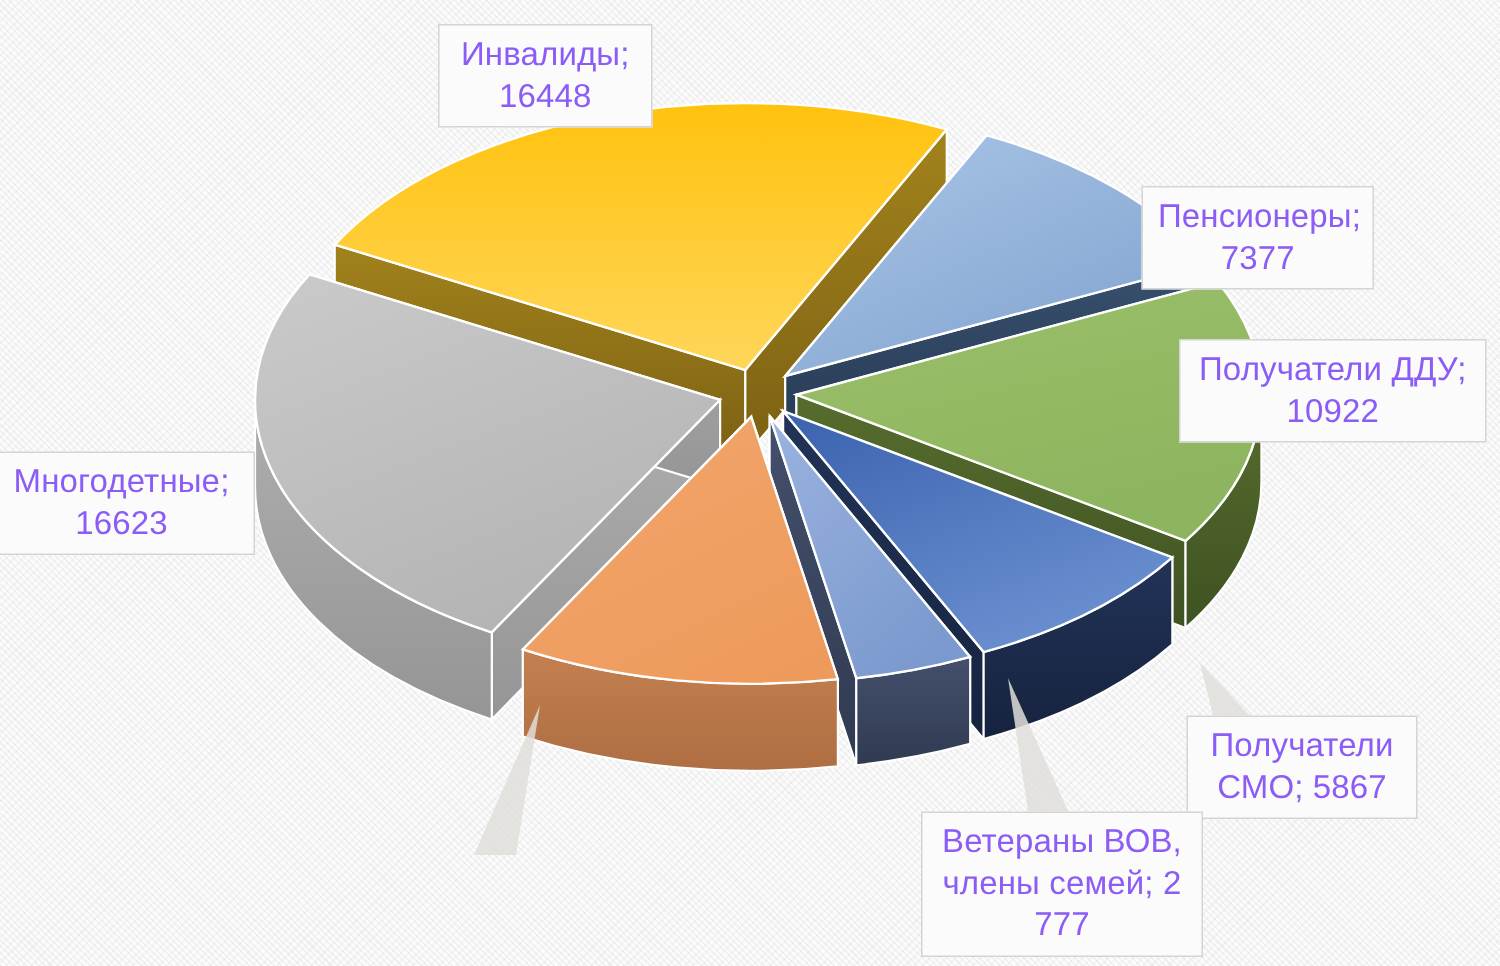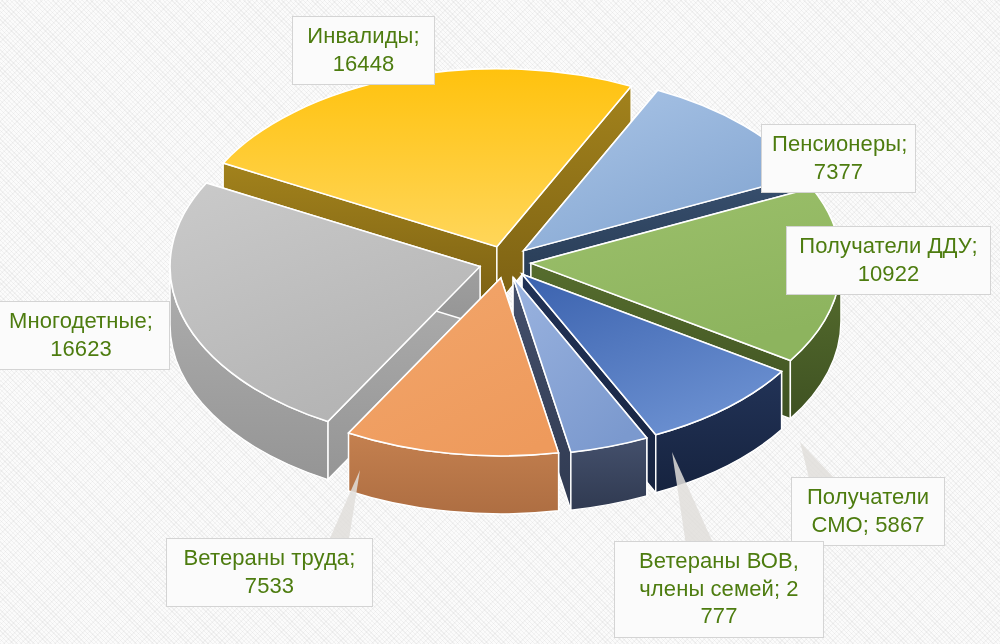--- a/index.html
+++ b/index.html
@@ -15,21 +15,21 @@
         rgba(0,0,0,0.030) 0px, rgba(0,0,0,0.030) 1px,
         rgba(255,255,255,0) 1px, rgba(255,255,255,0) 4px);
   }
   #stage{position:relative;width:1000px;height:644px;}
   #pie-svg{position:absolute;left:0;top:0;width:1000px;height:644px;}
 
   .label-box{
     position:absolute;
     background:#fbfbfb;
     border:1px solid #d4d4d4;
-    color:#4d7c0f;
+    color:#8b5cf6;
     font-size:22px;
     line-height:1.26;
     text-align:center;
     padding:5px 10px 7px 10px;
     box-sizing:border-box;
     white-space:pre-line;
     letter-spacing:0.1px;
   }
 </style>
 </head>
@@ -150,22 +150,20 @@
 
   <div class="label-box" style="left:761px;top:79px;width:155px;margin-top:45px;">Пенсионеры;
 7377</div>
 
   <div class="label-box" style="left:786px;top:226px;width:205px;">Получатели ДДУ;
 10922</div>
 
   <div class="label-box" style="left:791px;top:477px;width:154px;">Получатели
 СМО; 5867</div>
 
-  <div class="label-box" style="left:614px;top:541px;width:210px;">Ветераны ВОВ,
+  <div class="label-box" style="left:614px;top:541px;width:188px;">Ветераны ВОВ,
 члены семей; 2
 777</div>
 
-  <div class="label-box" style="left:166px;top:538px;width:207px;">Ветераны труда;
-7533</div>
 
   <div class="label-box" style="left:-8px;top:301px;width:178px;">Многодетные;
 16623</div>
 </div>
 
 </body></html>

